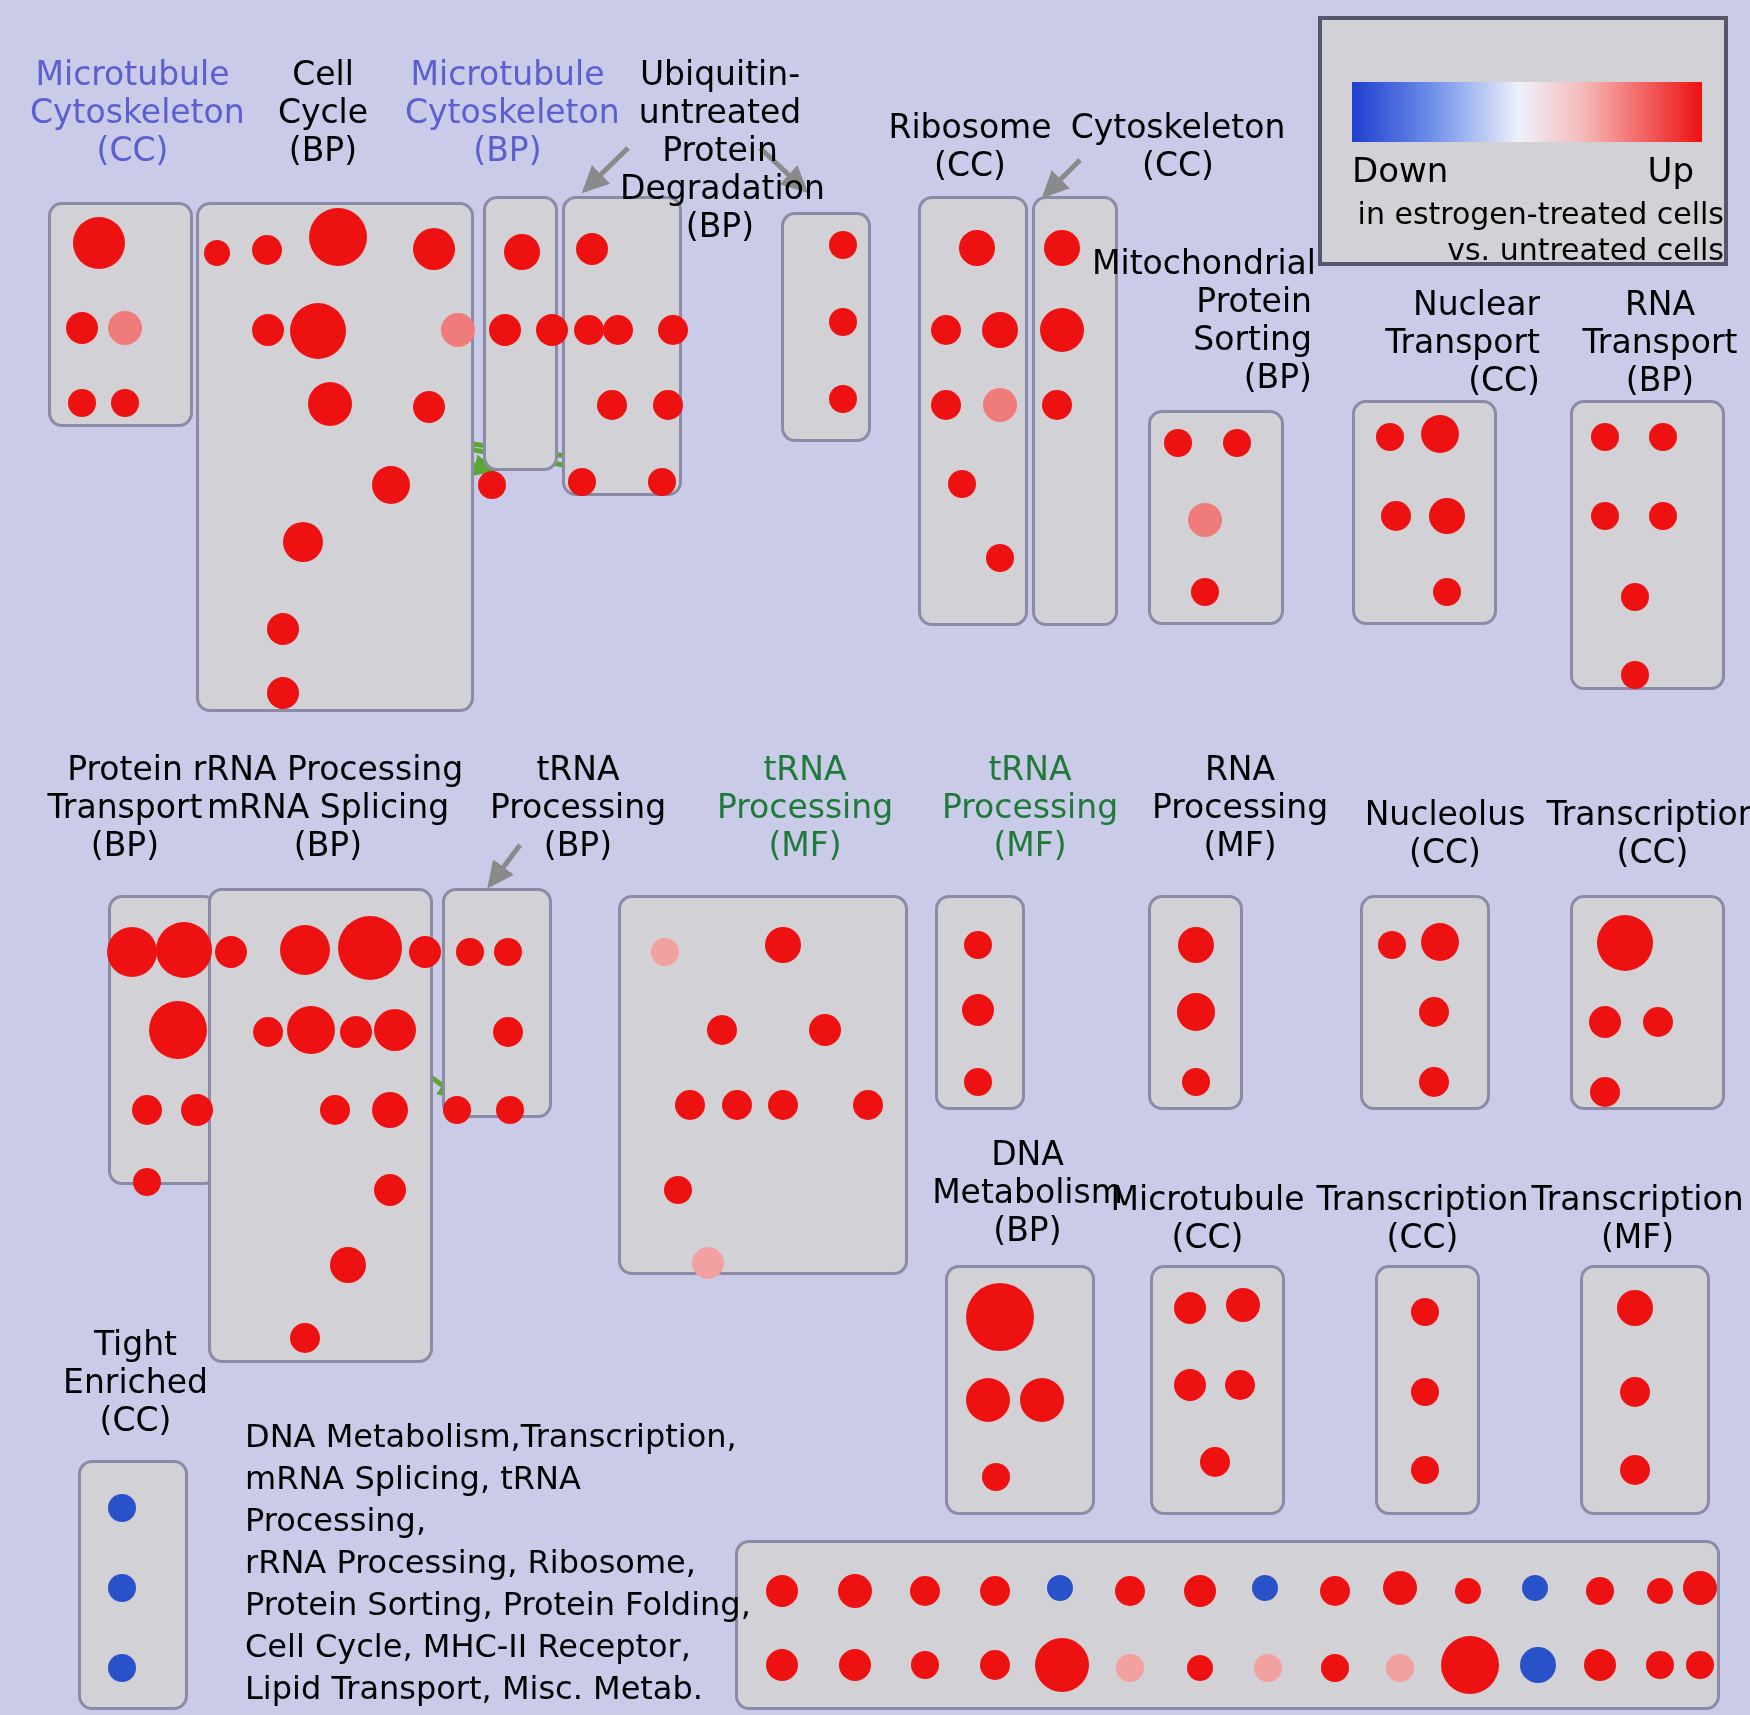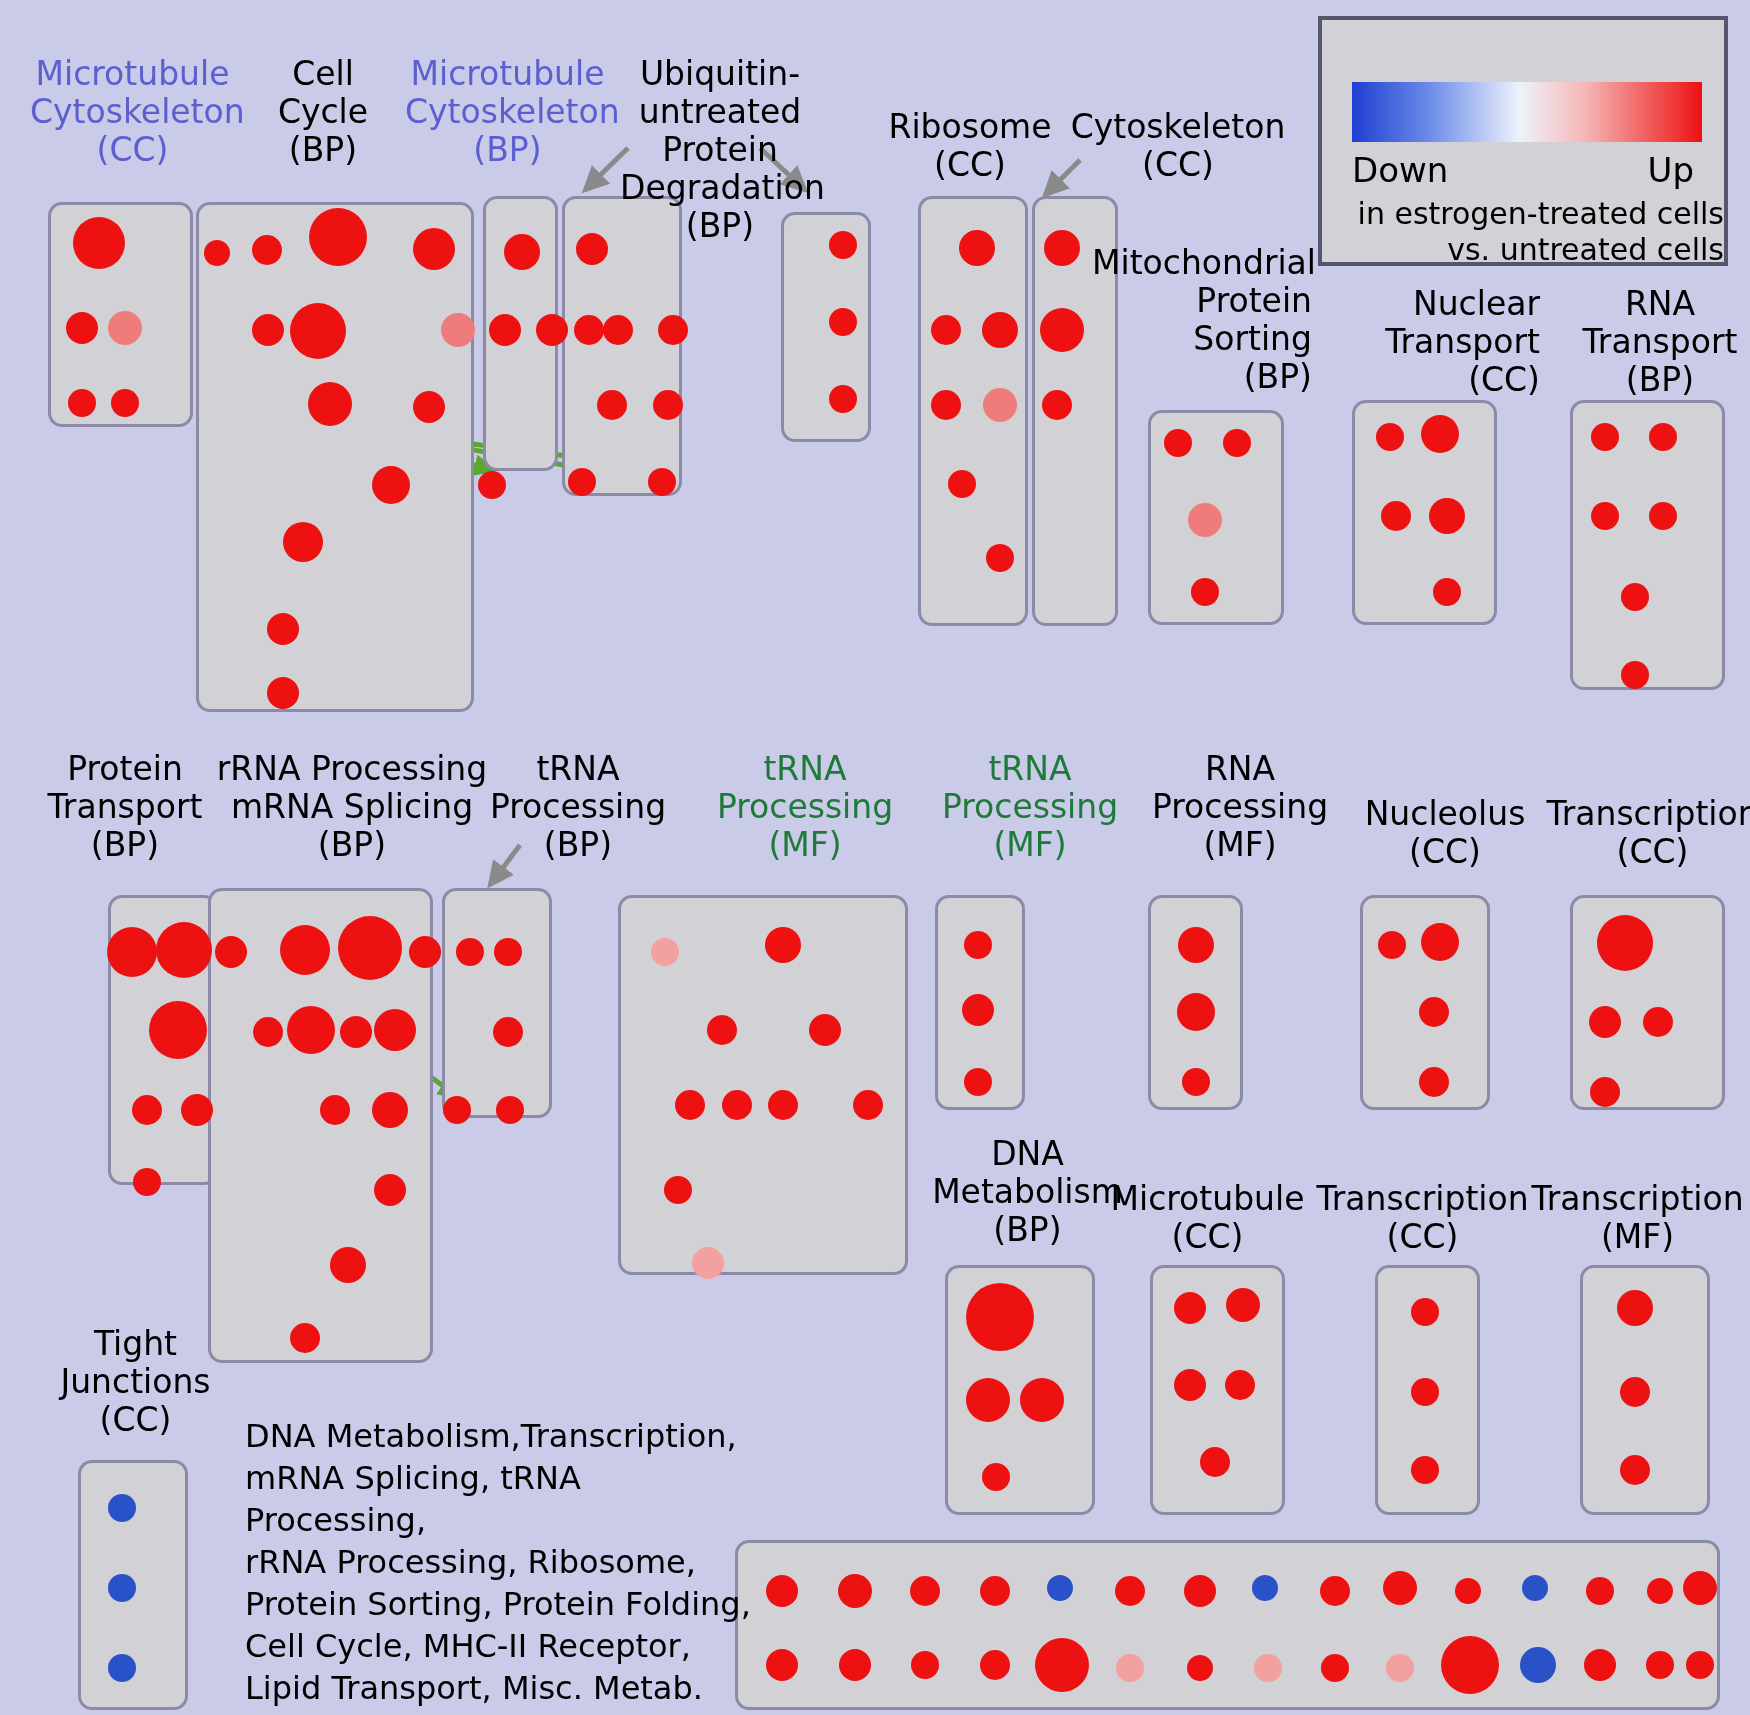--- a/index.html
+++ b/index.html
@@ -410,21 +410,21 @@
 (BP)</div>
     <div class="label" style="left: 1340px; top: 285px; width: 200px; color: rgb(0, 0, 0); text-align: right;">Nuclear
 Transport
 (CC)</div>
     <div class="label" style="left: 1560px; top: 285px; width: 200px; color: rgb(0, 0, 0);">RNA
 Transport
 (BP)</div>
     <div class="label" style="left: 35px; top: 750px; width: 180px; color: rgb(0, 0, 0);">Protein
 Transport
 (BP)</div>
-    <div class="label" style="left: 188px; top: 750px; width: 280px; color: rgb(0, 0, 0); margin-left: 24px;">rRNA Processing
+    <div class="label" style="left: 188px; top: 750px; width: 280px; color: rgb(0, 0, 0);">rRNA Processing
 mRNA Splicing
 (BP)</div>
     <div class="label" style="left: 478px; top: 750px; width: 200px; color: rgb(0, 0, 0);">tRNA
 Processing
 (BP)</div>
     <div class="label" style="left: 705px; top: 750px; width: 200px; color: rgb(31, 122, 58);">tRNA
 Processing
 (MF)</div>
     <div class="label" style="left: 930px; top: 750px; width: 200px; color: rgb(31, 122, 58);">tRNA
 Processing
@@ -439,21 +439,21 @@
     <div class="label" style="left: 920px; top: 1135px; width: 215px; color: rgb(0, 0, 0);">DNA
 Metabolism
 (BP)</div>
     <div class="label" style="left: 1095px; top: 1180px; width: 225px; color: rgb(0, 0, 0);">Microtubule
 (CC)</div>
     <div class="label" style="left: 1315px; top: 1180px; width: 215px; color: rgb(0, 0, 0);">Transcription
 (CC)</div>
     <div class="label" style="left: 1530px; top: 1180px; width: 215px; color: rgb(0, 0, 0);">Transcription
 (MF)</div>
     <div class="label" style="left: 48px; top: 1325px; width: 175px; color: rgb(0, 0, 0);">Tight
-Junctions
+Enriched
 (CC)</div>
   </div>
 
 <div class="bigtext" style="left:245px; top:1415px; width:520px;">DNA Metabolism,Transcription,
 mRNA Splicing, tRNA Processing,
 rRNA Processing, Ribosome,
 Protein Sorting, Protein Folding,
 Cell Cycle, MHC-II Receptor,
 Lipid Transport, Misc. Metab.</div>
 

